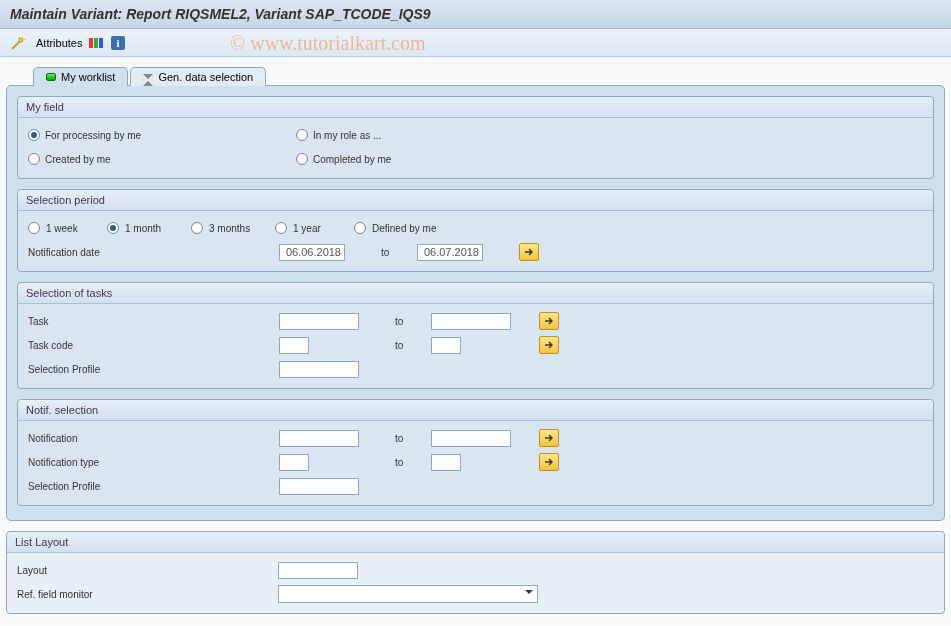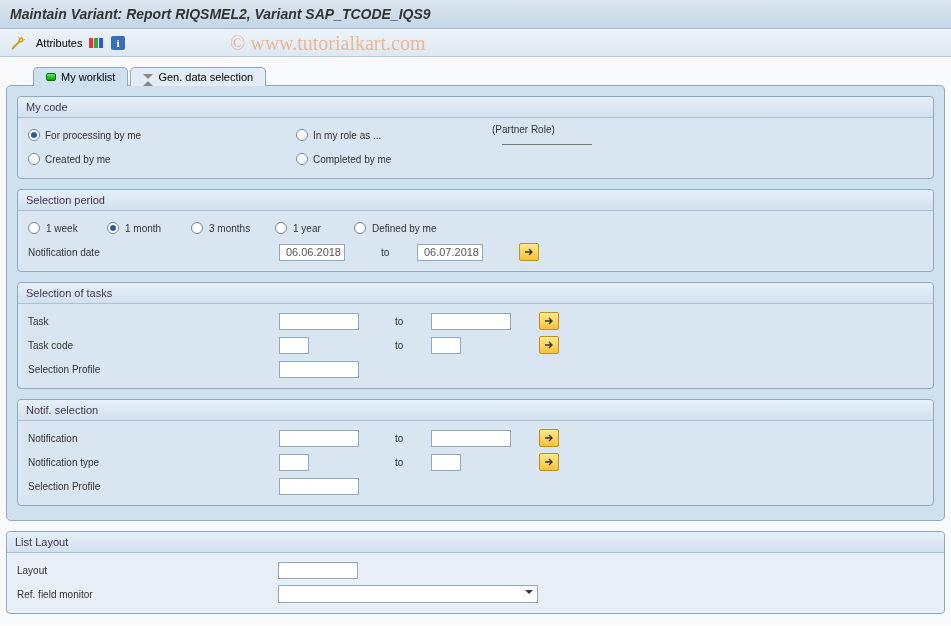--- a/index.html
+++ b/index.html
@@ -194,34 +194,30 @@
       <span class="tab-led" style="position:relative;">
         <span class="led-diamond"></span>
       </span>
       <span>Gen. data selection</span>
     </div>
   </div>
 
   <div class="tab-panel">
 
     <div class="group-box">
-      <div class="group-title">My code</div>
+      <div class="group-title">My field</div>
       <div class="group-body">
         <div class="row">
           <div class="col-lbl">
             <span class="radio checked"></span>
             <label>For processing by me</label>
           </div>
           <div class="col-lbl2">
             <span class="radio"></span>
             <label>In my role as ...</label>
-          </div>
-          <div style="width:150px">
-            <label>(Partner Role)</label>
-            <span class="partner-field"></span>
           </div>
         </div>
         <div class="row">
           <div class="col-lbl">
             <span class="radio"></span>
             <label>Created by me</label>
           </div>
           <div class="col-lbl2">
             <span class="radio"></span>
             <label>Completed by me</label>

